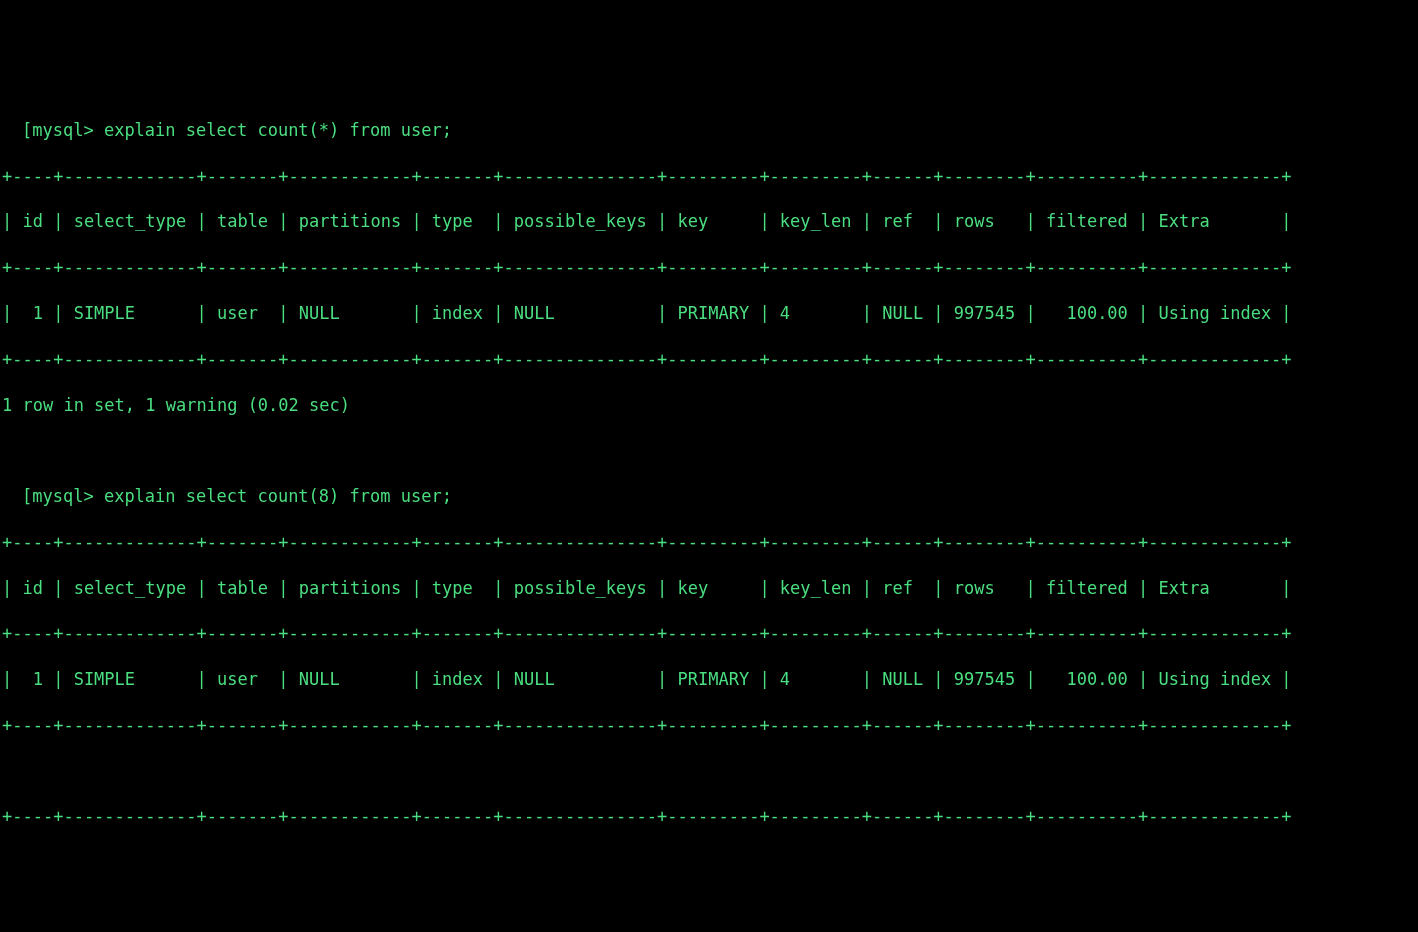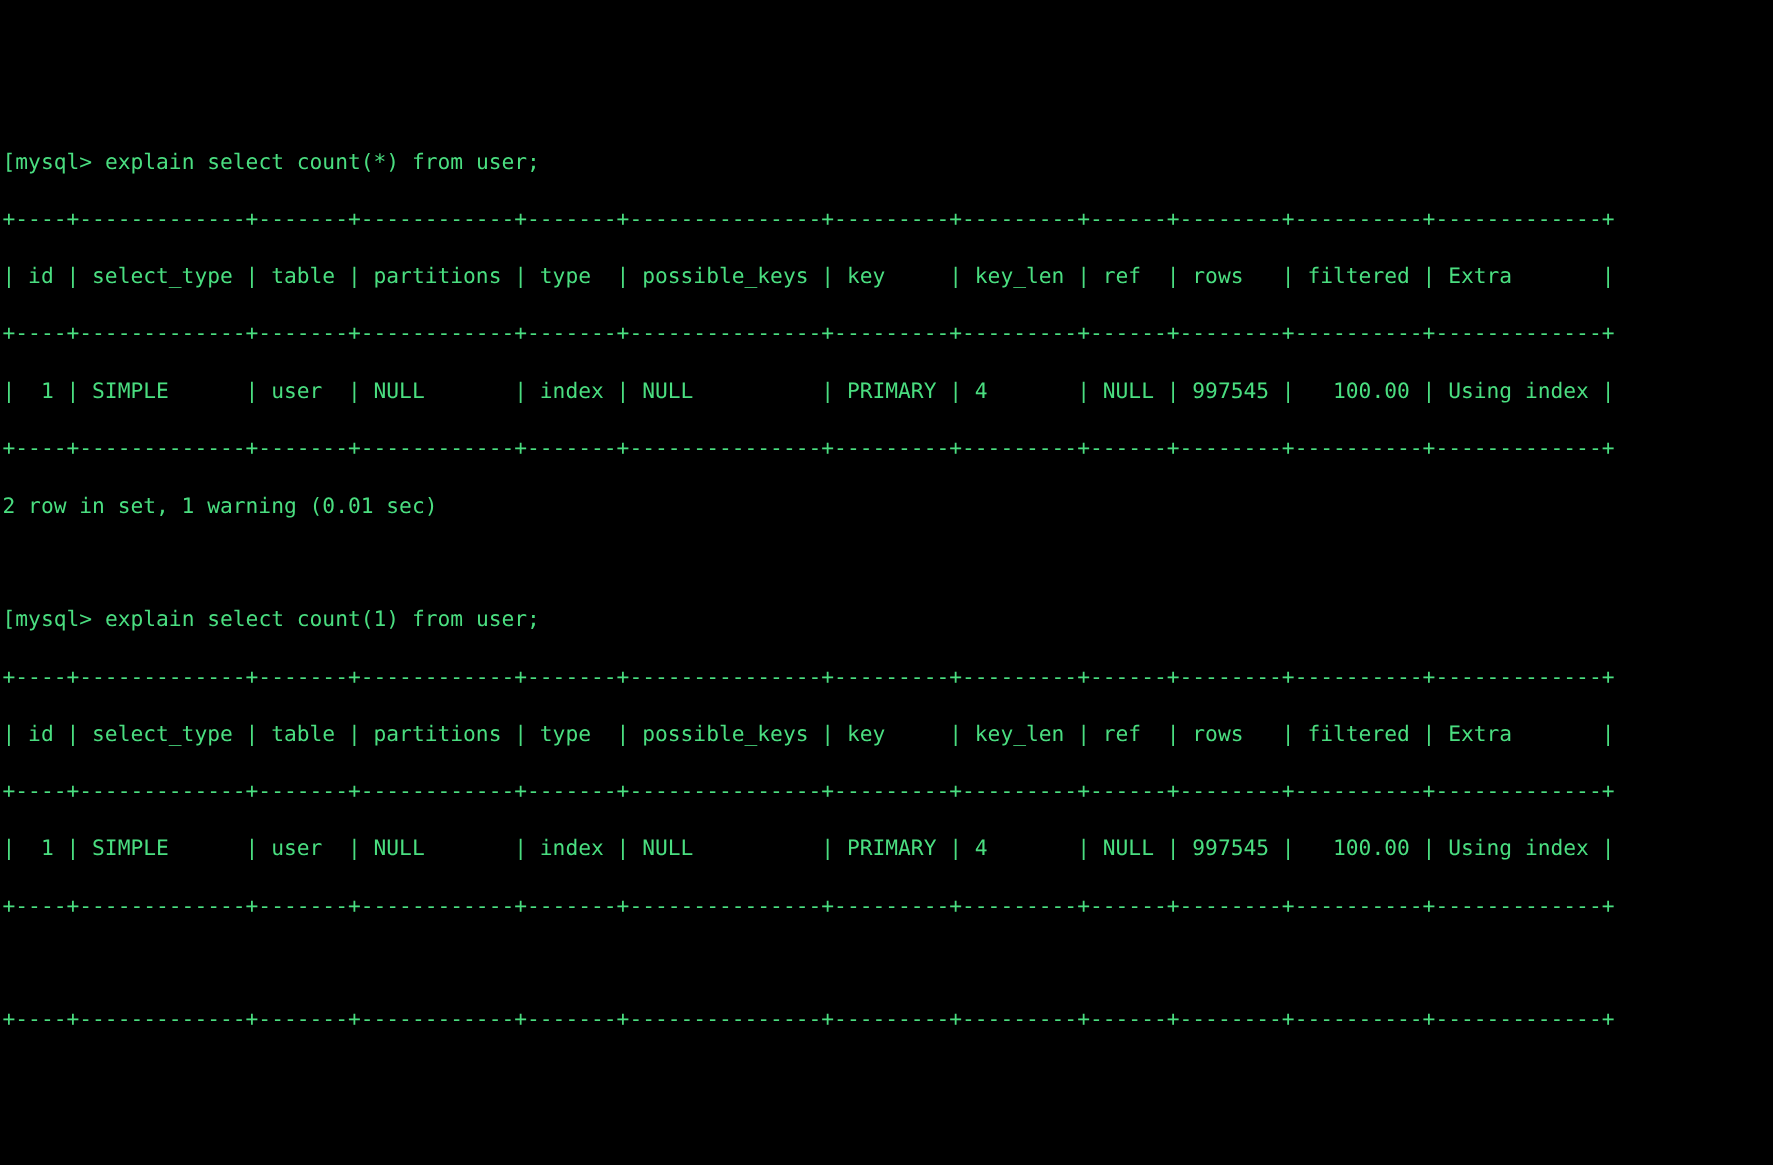--- a/index.html
+++ b/index.html
@@ -17,20 +17,21 @@
       white-space: pre;
       overflow-x: auto;
       min-height: 932px;
       position: relative;
     }
     .terminal {
       padding: 4px 0 0 2px;
     }
     .prompt-line {
       color: #4ade80;
+      margin-left: 20px;
     }
     .table-line {
       color: #4ade80;
     }
     .result-line {
       color: #4ade80;
     }
     .blank-line {
       height: 22px;
     }
@@ -40,23 +41,23 @@
 
 
 
 <div class="terminal">
 <div class="prompt-line"><span>[mysql&gt;</span> <span>explain select count(*) from user;</span></div>
 <div class="table-line">+----+-------------+-------+------------+-------+---------------+---------+---------+------+--------+----------+-------------+</div>
 <div class="table-line">| id | select_type | table | partitions | type  | possible_keys | key     | key_len | ref  | rows   | filtered | Extra       |</div>
 <div class="table-line">+----+-------------+-------+------------+-------+---------------+---------+---------+------+--------+----------+-------------+</div>
 <div class="table-line">|  1 | SIMPLE      | user  | NULL       | index | NULL          | PRIMARY | 4       | NULL | 997545 |   100.00 | Using index |</div>
 <div class="table-line">+----+-------------+-------+------------+-------+---------------+---------+---------+------+--------+----------+-------------+</div>
-<div class="result-line">2 row in set, 1 warning (0.01 sec)</div>
+<div class="result-line">1 row in set, 1 warning (0.02 sec)</div>
 <div class="blank-line"></div>
-<div class="prompt-line"><span>[mysql&gt;</span> <span>explain select count(1) from user;</span></div>
+<div class="prompt-line"><span>[mysql&gt;</span> <span>explain select count(8) from user;</span></div>
 <div class="table-line">+----+-------------+-------+------------+-------+---------------+---------+---------+------+--------+----------+-------------+</div>
 <div class="table-line">| id | select_type | table | partitions | type  | possible_keys | key     | key_len | ref  | rows   | filtered | Extra       |</div>
 <div class="table-line">+----+-------------+-------+------------+-------+---------------+---------+---------+------+--------+----------+-------------+</div>
 <div class="table-line">|  1 | SIMPLE      | user  | NULL       | index | NULL          | PRIMARY | 4       | NULL | 997545 |   100.00 | Using index |</div>
 <div class="table-line">+----+-------------+-------+------------+-------+---------------+---------+---------+------+--------+----------+-------------+</div>
 <div class="blank-line"></div>
 <div class="table-line">+----+-------------+-------+------------+-------+---------------+---------+---------+------+--------+----------+-------------+</div>
 
 </div>
 

